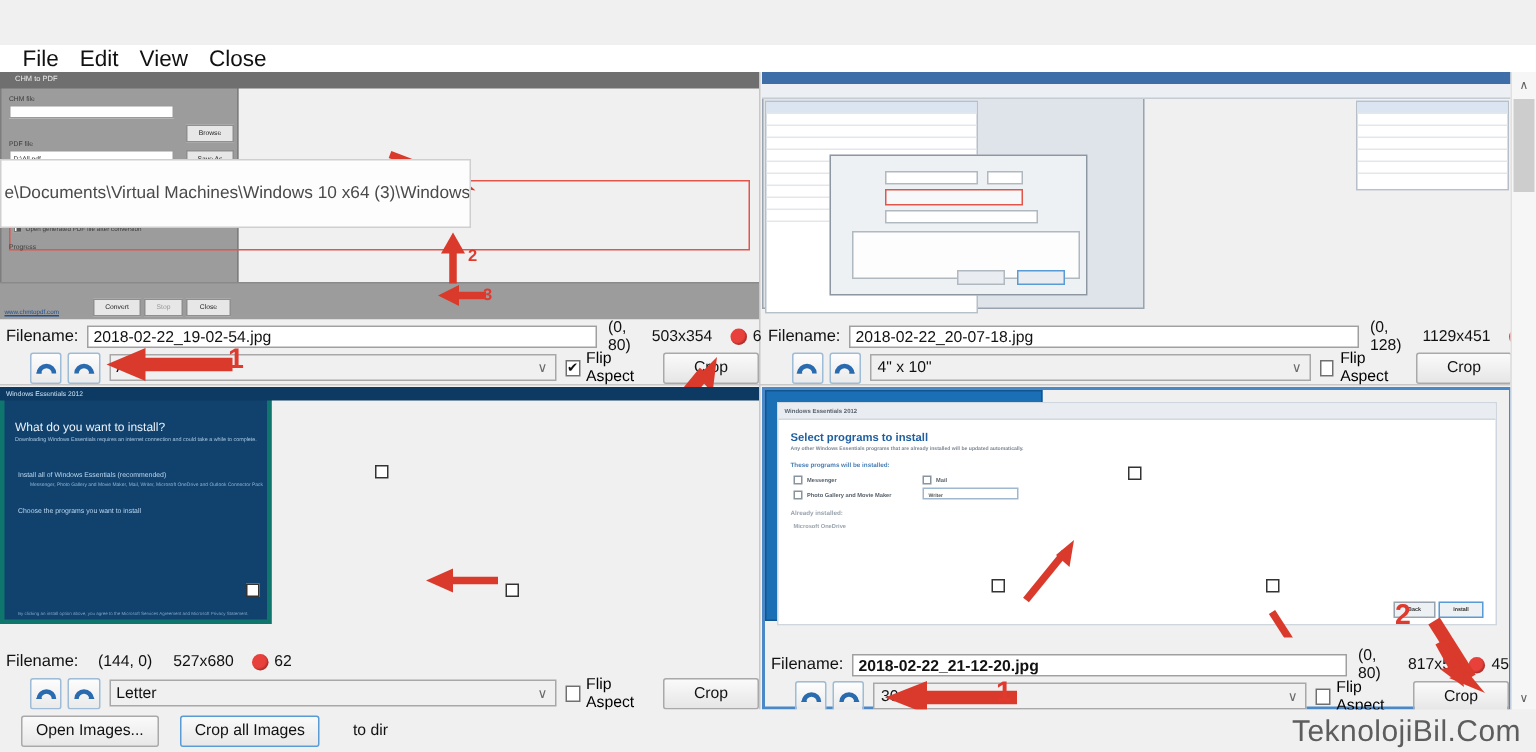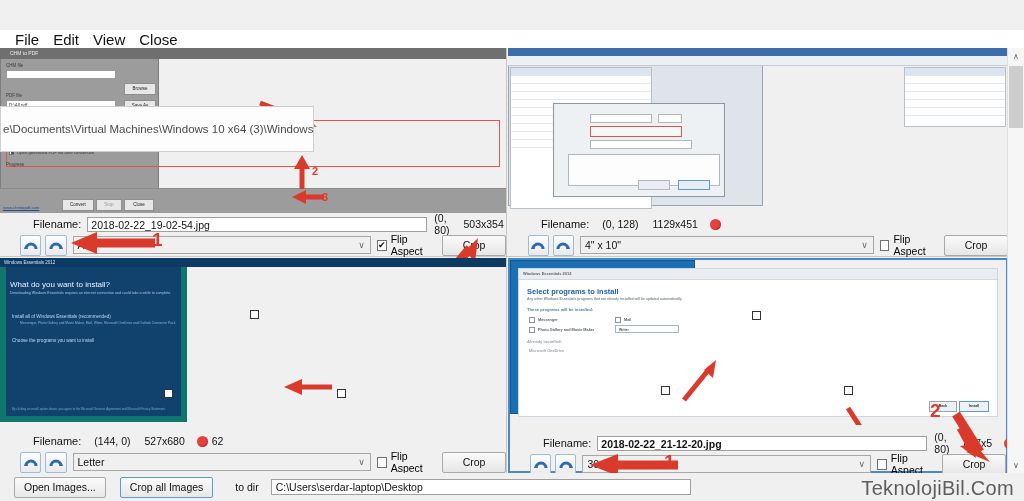--- a/index.html
+++ b/index.html
@@ -76,21 +76,21 @@
   .divider-h {
     position: absolute; left: 0; width: 1008px; height: 1px; background: #c8c8c8;
   }
 
   
   .fn-row {
     position: absolute; left: 0; right: 0; height: 20px;
     display: flex; align-items: center;
     font-size: 11px;
   }
-  .fn-label { margin-left: 33px; margin-right: 6px; color: #111; }
+  .fn-label { margin-left: 4px; margin-right: 6px; color: #111; }
   .fn-input {
     flex: 0 0 auto;
     height: 15px; line-height: 15px;
     background: #ffffff;
     border: 1px solid #a0a0a0;
     padding: 0 3px;
     font-size: 10.5px;
     color: #111;
     box-sizing: border-box;
   }
@@ -241,21 +241,21 @@
   .t2 { left: 630px; top: 50px; width: 253px; height: 156px; background:#dfe4ea; border:1px solid #9aa4ae;}
   .t2-title{position:absolute;left:0;top:0;right:0;height:8px;background:#3e6ea8;}
   .t2-ribbon{position:absolute;left:0;top:8px;right:0;height:9px;background:#eceff3;border-bottom:1px solid #c5ccd4;}
   .t2-grid{position:absolute;left:2px;top:19px;width:140px;bottom:4px;background:#fff;border:1px solid #b7bfc8;}
   .t2-grid2{position:absolute;right:2px;top:19px;width:100px;height:58px;background:#fff;border:1px solid #b7bfc8;}
   .t2-row{height:7px;border-bottom:1px solid #e3e7eb;font-size:3.6px;color:#444;padding-left:2px;line-height:7px;overflow:hidden;}
   .t2-dialog{position:absolute;left:45px;top:55px;width:170px;height:92px;background:#eef1f4;border:1px solid #8d97a1;}
   .t2-dlg-row{position:absolute;height:7px;background:#fff;border:1px solid #b0b8c0;}
 
   
-  .t3 { left: 167px; top: 266px; width: 175px; height: 152px; background:#11426e; border:6px solid #0f766e;}
+  .t3 { left: 167px; top: 266px; width: 175px; height: 152px; background:#11426e; border:3px solid #0f766e;}
   .t3-title{position:absolute;left:0;top:0;right:0;height:9px;background:#0d3a63;color:#cfe2f2;font-size:4.5px;line-height:9px;padding-left:4px;}
   .t3-h{position:absolute;left:10px;top:22px;color:#e9f2fa;font-size:8px;}
   .t3-p{position:absolute;left:10px;top:33px;right:10px;color:#a9c6e0;font-size:3.6px;line-height:5px;}
   .t3-opt{position:absolute;left:12px;color:#bcd8f0;font-size:4.6px;}
   .t3-sub{position:absolute;left:20px;color:#8fb3d4;font-size:3.3px;line-height:4.4px;right:14px;}
   .t3-foot{position:absolute;left:12px;right:12px;bottom:12px;color:#7ea4c6;font-size:3px;line-height:4px;}
 
   
   .t4 { left: 664px; top: 266px; width: 183px; height: 152px; background:#1b6fb5; border:1px solid #12568f;}
   .t4-inner{position:absolute;left:8px;top:8px;right:8px;bottom:8px;background:#fff;border:1px solid #cfd6dd;}
@@ -430,20 +430,21 @@
             <div class="t2-dlg-row" style="left:14px;top:50px;width:150px;height:30px;background:#fdfdfd;"></div>
             <div class="t2-btn t2-dlg-row" style="left:84px;bottom:6px;width:30px;height:8px;background:#e9edf1;"></div>
             <div class="t2-btn t2-dlg-row" style="left:124px;bottom:6px;width:30px;height:8px;background:#e9edf1;border:1px solid #5b9bd5;"></div>
           </div>
         </div>
 
       </div>
 
       <div class="fn-row" style="top:166px;">
         <div class="fn-label">Filename:</div>
+        <div class="fn-input" style="width:340px;">2018-02-22_20-07-18.jpg</div>
         <div class="fn-coords">(0, 128)</div>
         <div class="fn-size">1129x451</div>
         <div class="badge-wrap">
           <div class="badge-dot"></div>
 
         </div>
       </div>
 
       <div class="ctrl-row" style="top:186px;">
         <div class="rot-btn">
@@ -626,18 +627,17 @@
   <div class="scrollbar">
     <div class="sb-arrow">∧</div>
     <div class="sb-thumb"></div>
     <div class="sb-arrow down">∨</div>
   </div>
 
   <div class="bottombar">
     <div class="btm-btn">Open Images...</div>
     <div class="btm-btn primary">Crop all Images</div>
     <div class="to-dir-label">to dir</div>
-    <div class="dir-input">C:\Users\serdar-laptop\Desktop</div>
   </div>
 
   <div class="watermark">TeknolojiBil.Com</div>
 
 </div>
 
 </body></html>

